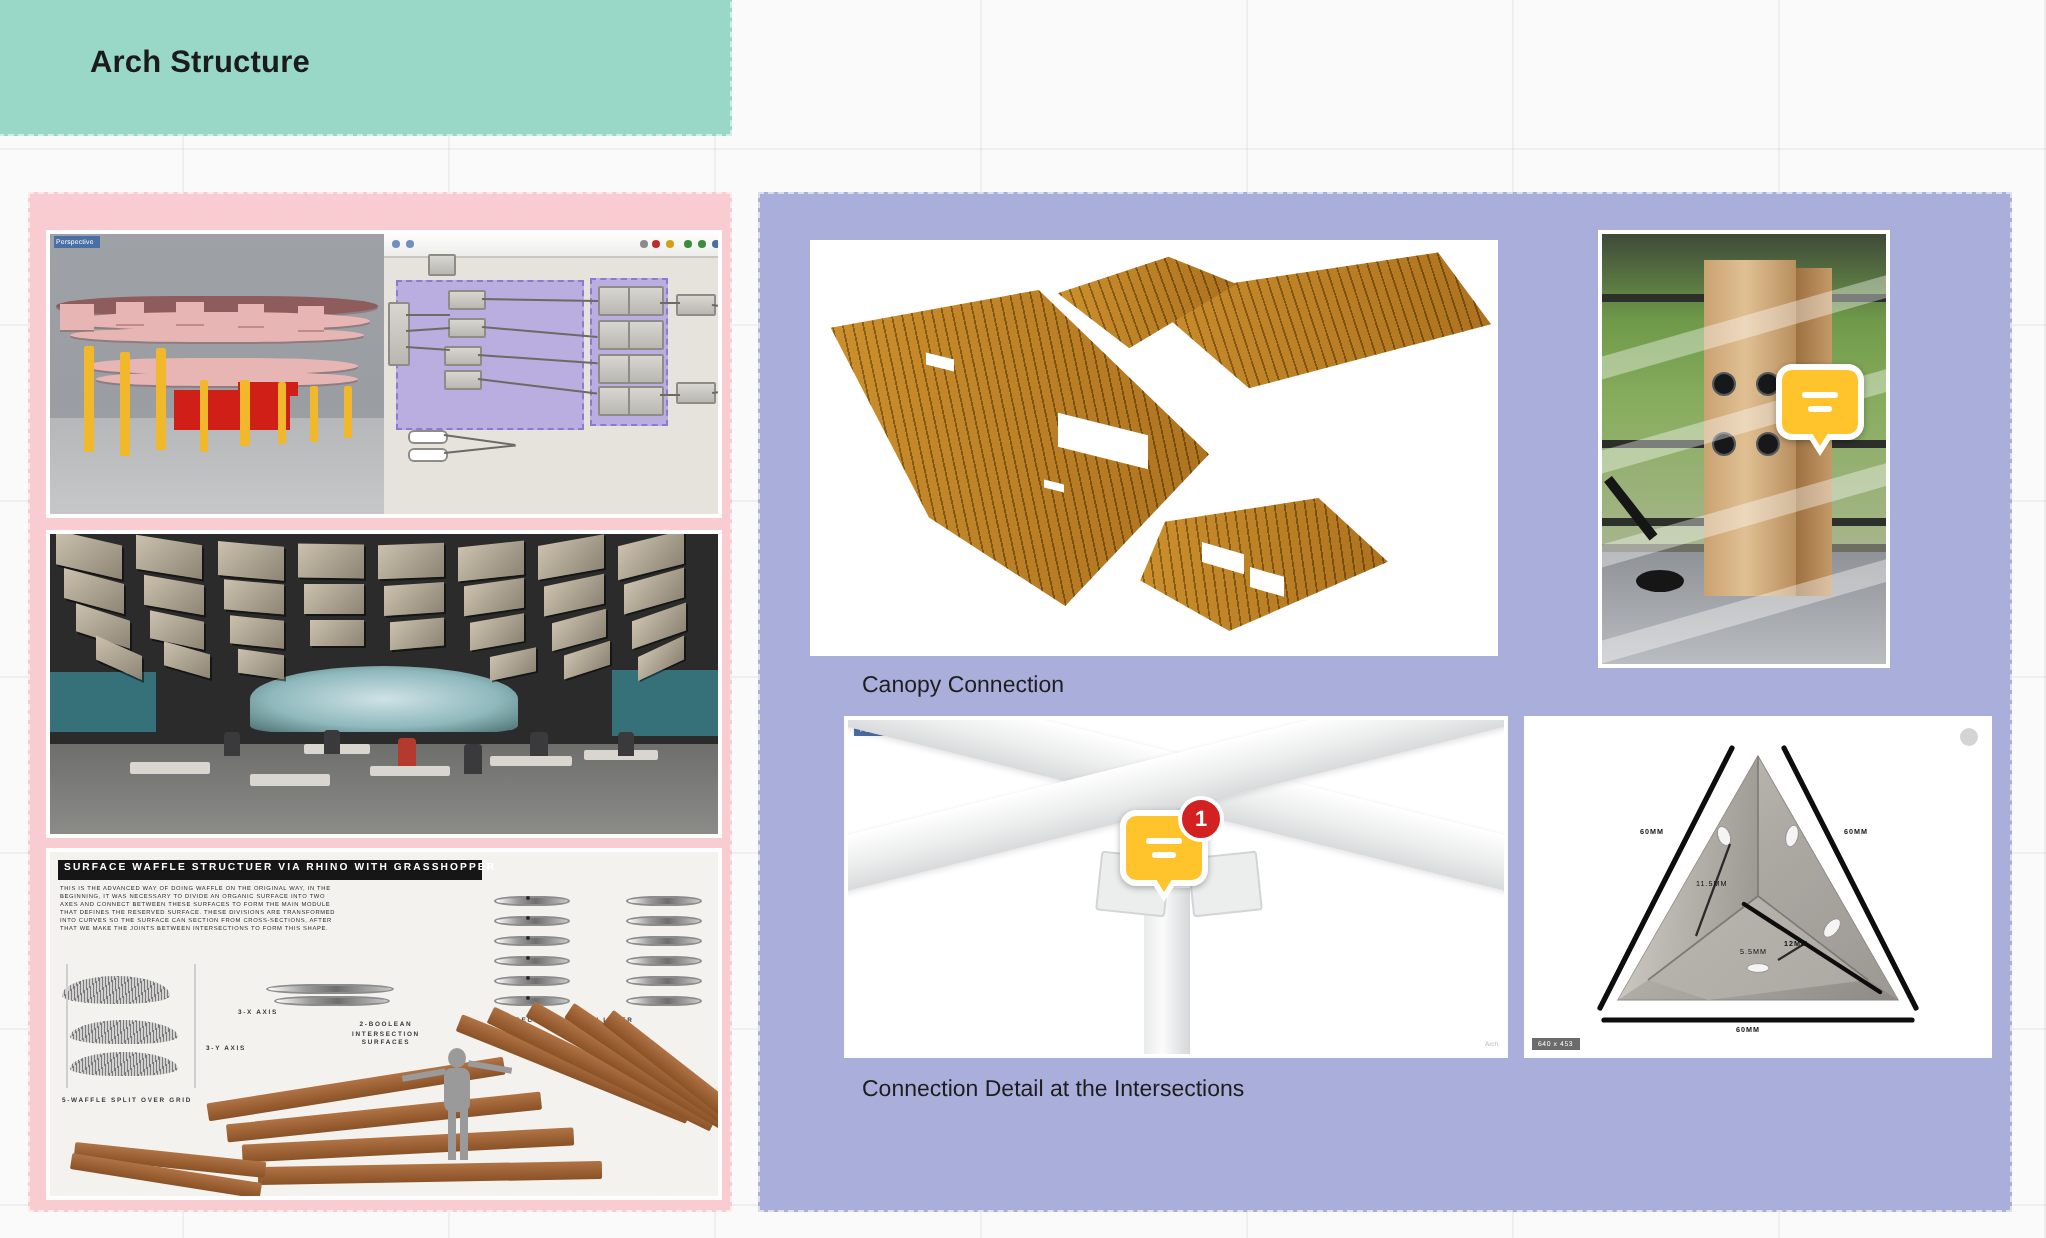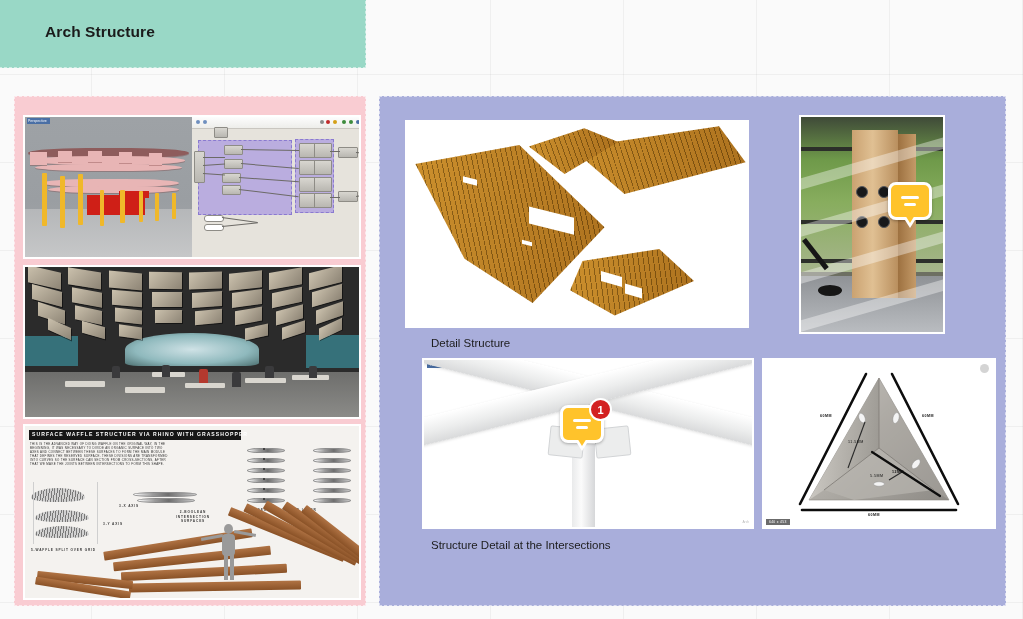--- a/index.html
+++ b/index.html
@@ -473,21 +473,21 @@
     <div class="cn-panel" style="--ang:70deg;--ang2:90deg;left:36%;top:4%;width:26%;height:22%;
          clip-path: polygon(0% 40%, 62% 0%, 100% 30%, 40% 100%);"></div>
     <div class="cn-panel" style="--ang:82deg;--ang2:95deg;left:48%;top:62%;width:36%;height:32%;
          clip-path: polygon(10% 18%, 72% 0%, 100% 48%, 36% 100%, 0% 62%);"></div>
     <div class="cn-hole" style="left:36%;top:44%;width:13%;height:8%;transform:skewY(14deg);"></div>
     <div class="cn-hole" style="left:17%;top:28%;width:4%;height:3%;transform:skewY(14deg);"></div>
     <div class="cn-hole" style="left:34%;top:58%;width:3%;height:2%;transform:skewY(14deg);"></div>
     <div class="cn-hole" style="left:57%;top:74%;width:6%;height:5%;transform:skewY(16deg);"></div>
     <div class="cn-hole" style="left:64%;top:80%;width:5%;height:5%;transform:skewY(16deg);"></div>
   </div>
-  <div class="caption" style="left:431px;top:337px;">Detail Structure</div>
+  <div class="caption" style="left:431px;top:337px;">Canopy Connection</div>
 
   <div id="tile-column" class="media white-frame">
     <div class="col-glassbg"></div>
     <div class="col-rail" style="top:14%;"></div>
     <div class="col-rail" style="top:48%;"></div>
     <div class="col-rail" style="top:66%;"></div>
     <div class="col-floor"></div>
     <div class="col-timber"></div>
     <div class="col-timber2"></div>
     <div class="col-bolt" style="left:39%;top:32%;"></div>
@@ -520,21 +520,21 @@
   </div>
 
   <div class="pin" style="left:560px;top:405px;">
     <div class="pin-bubble">
       <span class="pin-line"></span>
       <span class="pin-line short"></span>
       <span class="pin-count">1</span>
     </div>
   </div>
 
-  <div class="caption" style="left:431px;top:539px;">Structure Detail at the Intersections</div>
+  <div class="caption" style="left:431px;top:539px;">Connection Detail at the Intersections</div>
 
   <div id="tile-bracket" class="media white-frame">
     <svg width="230" height="167" viewBox="0 0 230 167" style="position:absolute;left:0;top:0;">
       <defs>
         <linearGradient id="mgrad" x1="0" y1="0" x2="1" y2="1">
           <stop offset="0%" stop-color="#e6e3de"></stop>
           <stop offset="45%" stop-color="#b3b0aa"></stop>
           <stop offset="100%" stop-color="#8d8a85"></stop>
         </linearGradient>
         <linearGradient id="mgrad2" x1="0" y1="0" x2="1" y2="0">

